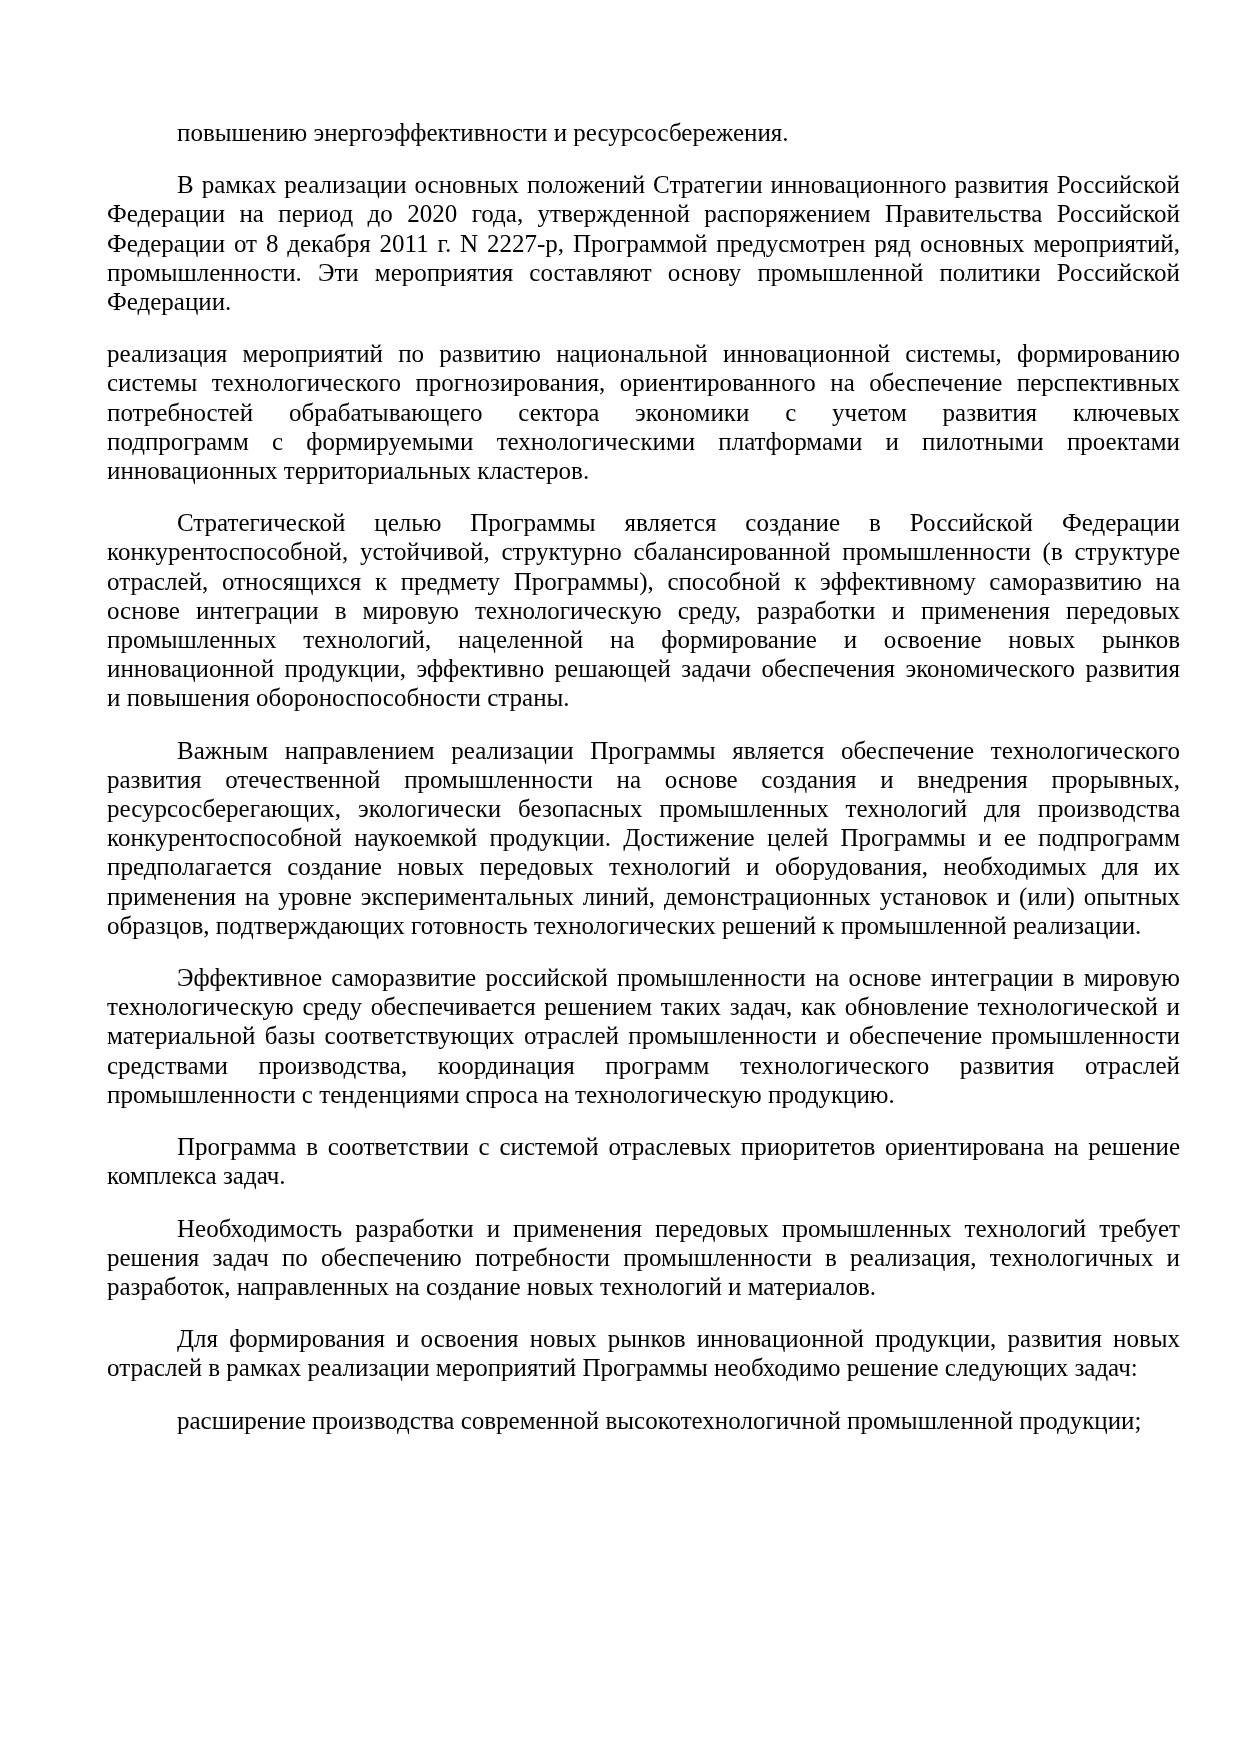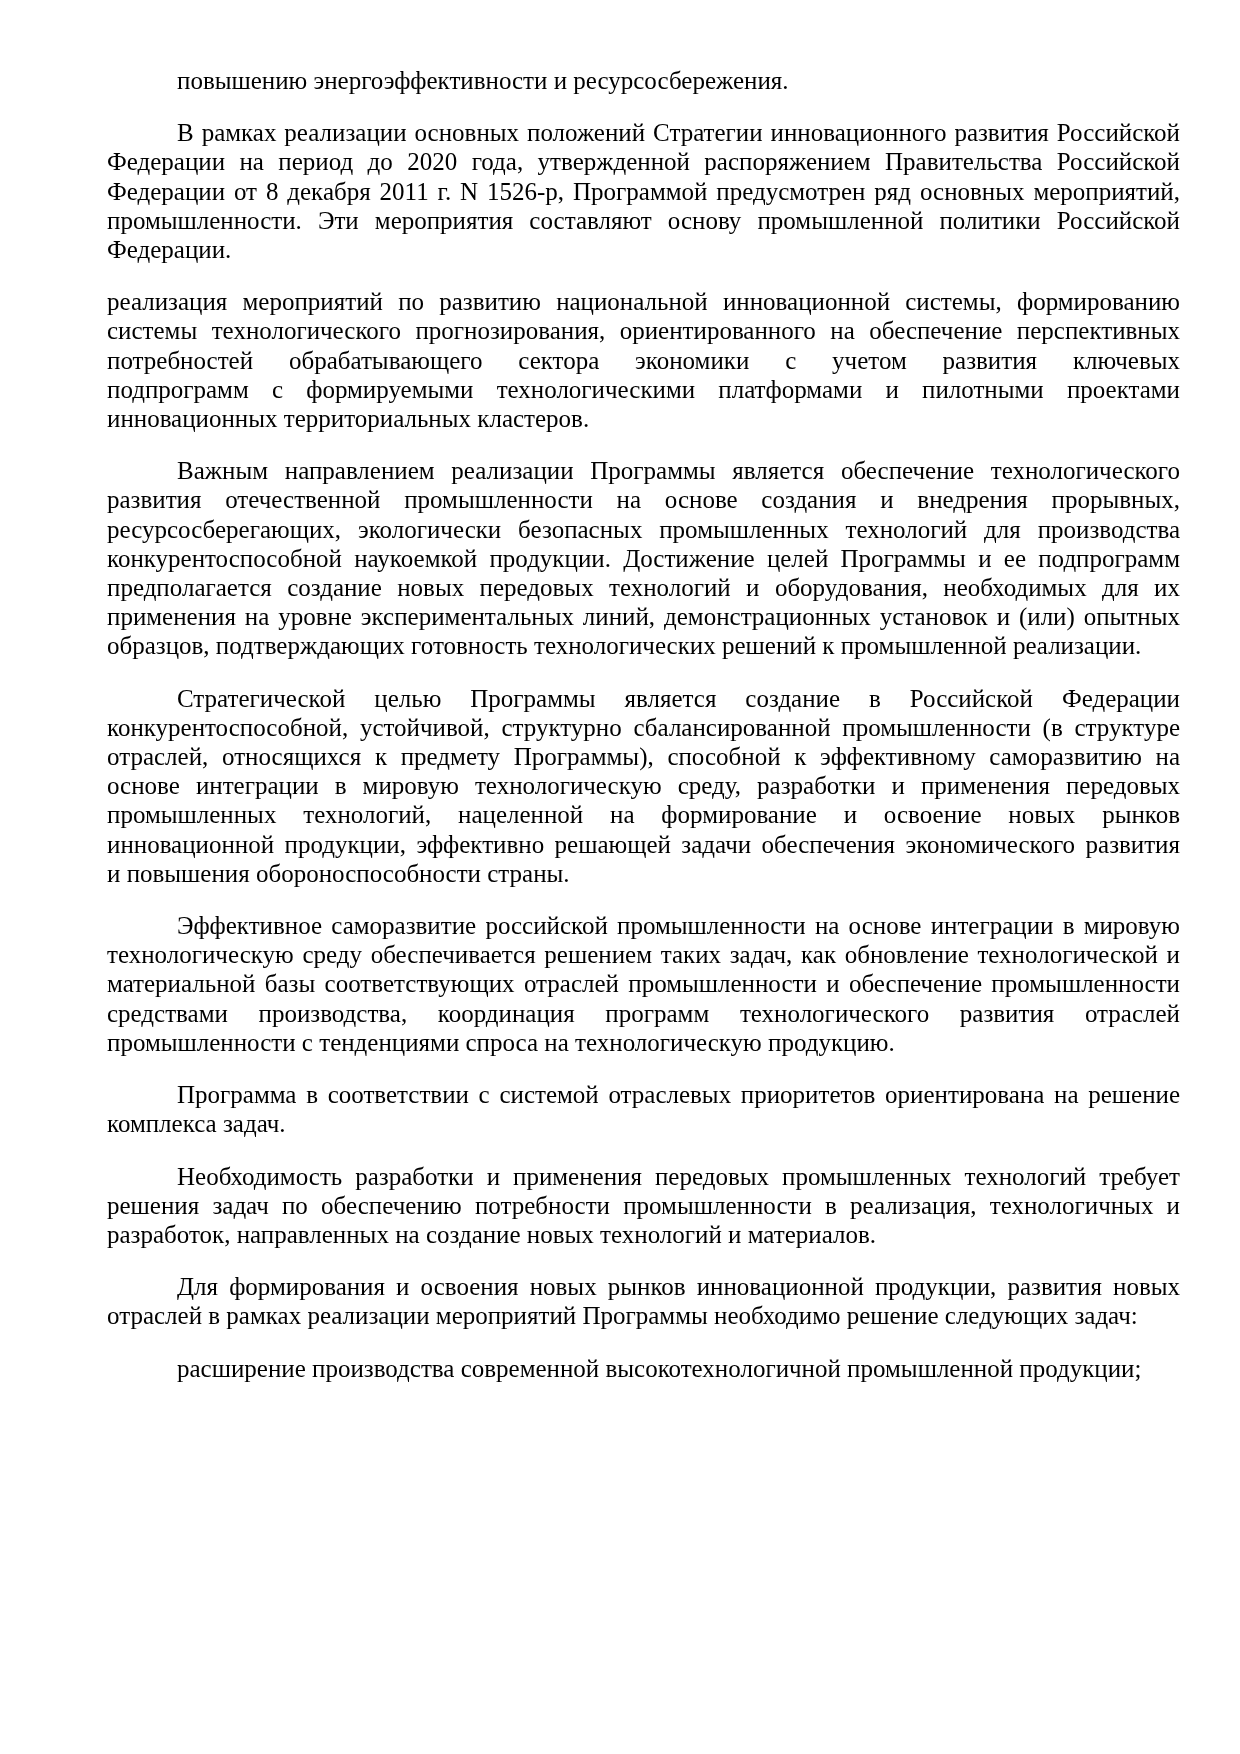--- a/index.html
+++ b/index.html
@@ -11,21 +11,21 @@
     width: 1240px;
     height: 1754px;
     font-family: "Liberation Serif", "DejaVu Serif", serif;
     color: #000000;
     -webkit-font-smoothing: antialiased;
   }
   .page {
     box-sizing: border-box;
     width: 1240px;
     height: 1754px;
-    padding: 66px 60px 0 107px;
+    padding: 118px 60px 0 107px;
     background: #ffffff;
     overflow: hidden;
   }
   .para {
     margin: 0 0 23px 0;
     padding: 0;
     font-size: 25px;
   }
   .line {
     display: block;
@@ -45,48 +45,48 @@
 <body>
 
 <main class="page">
   <section>
       <p class="para">
         <span class="line first last">повышению энергоэффективности и ресурсосбережения.</span>
       </p>
       <p class="para">
         <span class="line first">В рамках реализации основных положений Стратегии инновационного развития Российской</span>
         <span class="line">Федерации на период до 2020 года, утвержденной распоряжением Правительства Российской</span>
-        <span class="line">Федерации от 8 декабря 2011 г. N 1526-р, Программой предусмотрен ряд основных мероприятий,</span>
+        <span class="line">Федерации от 8 декабря 2011 г. N 2227-р, Программой предусмотрен ряд основных мероприятий,</span>
         <span class="line">промышленности. Эти мероприятия составляют основу промышленной политики Российской</span>
         <span class="line last">Федерации.</span>
       </p>
       <p class="para">
         <span class="line">реализация мероприятий по развитию национальной инновационной системы, формированию</span>
         <span class="line">системы технологического прогнозирования, ориентированного на обеспечение перспективных</span>
         <span class="line">потребностей обрабатывающего сектора экономики с учетом развития ключевых</span>
         <span class="line">подпрограмм с формируемыми технологическими платформами и пилотными проектами</span>
         <span class="line last">инновационных территориальных кластеров.</span>
       </p>
       <p class="para">
+        <span class="line first">Стратегической целью Программы является создание в Российской Федерации</span>
+        <span class="line">конкурентоспособной, устойчивой, структурно сбалансированной промышленности (в структуре</span>
+        <span class="line">отраслей, относящихся к предмету Программы), способной к эффективному саморазвитию на</span>
+        <span class="line">основе интеграции в мировую технологическую среду, разработки и применения передовых</span>
+        <span class="line">промышленных технологий, нацеленной на формирование и освоение новых рынков</span>
+        <span class="line">инновационной продукции, эффективно решающей задачи обеспечения экономического развития</span>
+        <span class="line last">и повышения обороноспособности страны.</span>
+      </p>
+      <p class="para">
         <span class="line first">Важным направлением реализации Программы является обеспечение технологического</span>
         <span class="line">развития отечественной промышленности на основе создания и внедрения прорывных,</span>
         <span class="line">ресурсосберегающих, экологически безопасных промышленных технологий для производства</span>
         <span class="line">конкурентоспособной наукоемкой продукции. Достижение целей Программы и ее подпрограмм</span>
         <span class="line">предполагается создание новых передовых технологий и оборудования, необходимых для их</span>
         <span class="line">применения на уровне экспериментальных линий, демонстрационных установок и (или) опытных</span>
         <span class="line last">образцов, подтверждающих готовность технологических решений к промышленной реализации.</span>
-      </p>
-      <p class="para">
-        <span class="line first">Стратегической целью Программы является создание в Российской Федерации</span>
-        <span class="line">конкурентоспособной, устойчивой, структурно сбалансированной промышленности (в структуре</span>
-        <span class="line">отраслей, относящихся к предмету Программы), способной к эффективному саморазвитию на</span>
-        <span class="line">основе интеграции в мировую технологическую среду, разработки и применения передовых</span>
-        <span class="line">промышленных технологий, нацеленной на формирование и освоение новых рынков</span>
-        <span class="line">инновационной продукции, эффективно решающей задачи обеспечения экономического развития</span>
-        <span class="line last">и повышения обороноспособности страны.</span>
       </p>
       <p class="para">
         <span class="line first">Эффективное саморазвитие российской промышленности на основе интеграции в мировую</span>
         <span class="line">технологическую среду обеспечивается решением таких задач, как обновление технологической и</span>
         <span class="line">материальной базы соответствующих отраслей промышленности и обеспечение промышленности</span>
         <span class="line">средствами производства, координация программ технологического развития отраслей</span>
         <span class="line last">промышленности с тенденциями спроса на технологическую продукцию.</span>
       </p>
       <p class="para">
         <span class="line first">Программа в соответствии с системой отраслевых приоритетов ориентирована на решение</span>

